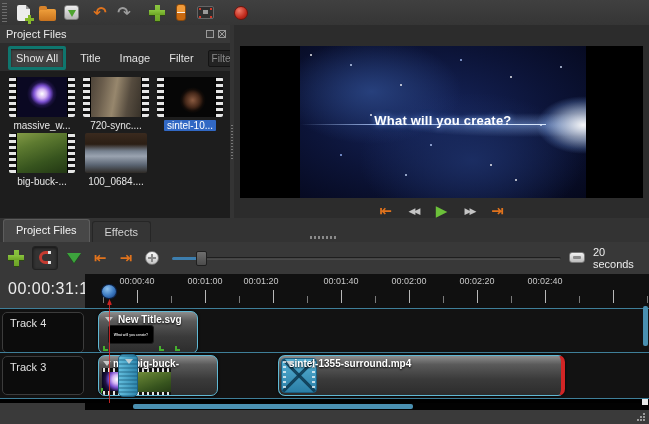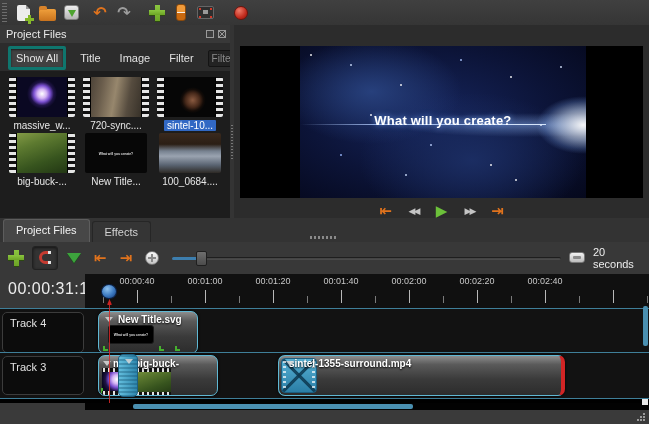--- a/index.html
+++ b/index.html
@@ -261,26 +261,20 @@
         </div>
         <div class="file-cell">
           <div class="thumb art-sintel film"></div>
           <div class="file-label selected">sintel-10...</div>
         </div>
         <div class="file-cell">
           <div class="thumb art-forest film"></div>
           <div class="file-label">big-buck-...</div>
         </div>
         <div class="file-cell">
-          <div class="thumb art-title">
-            <span class="mini-title-text">What will you create?</span>
-          </div>
-          <div class="file-label">New Title...</div>
-        </div>
-        <div class="file-cell">
           <div class="thumb art-bedroom"></div>
           <div class="file-label">100_0684....</div>
         </div>
       </div>
   </div>
   <div id="panel-splitter" class="abs"></div>
 
   <div id="preview-panel" class="abs">
     <div id="video-area">
       <div id="nebula">
@@ -343,21 +337,21 @@
       </div>
     <span id="scale-label">20 seconds</span>
   </div>
 
   <div id="time-display" class="abs">00:00:31:15</div>
   <div id="ruler" class="abs">
       <span class="ruler-label" style="left: 22px;">00:00:40</span>
       <i class="tick major" style="left: 52px;"></i>
       <span class="ruler-label" style="left: 90px;">00:01:00</span>
       <i class="tick major" style="left: 120px;"></i>
-      <span class="ruler-label" style="left: 158px;">00:01:20</span>
+      <span class="ruler-label" style="left: 146px;">00:01:20</span>
       <i class="tick major" style="left: 188px;"></i>
       <span class="ruler-label" style="left: 226px;">00:01:40</span>
       <i class="tick major" style="left: 256px;"></i>
       <span class="ruler-label" style="left: 294px;">00:02:00</span>
       <i class="tick major" style="left: 324px;"></i>
       <span class="ruler-label" style="left: 362px;">00:02:20</span>
       <i class="tick major" style="left: 392px;"></i>
       <span class="ruler-label" style="left: 430px;">00:02:40</span>
       <i class="tick major" style="left: 460px;"></i>
       <span class="ruler-label" style="left: 498px; margin-top: 39px;">00:03:00</span>

